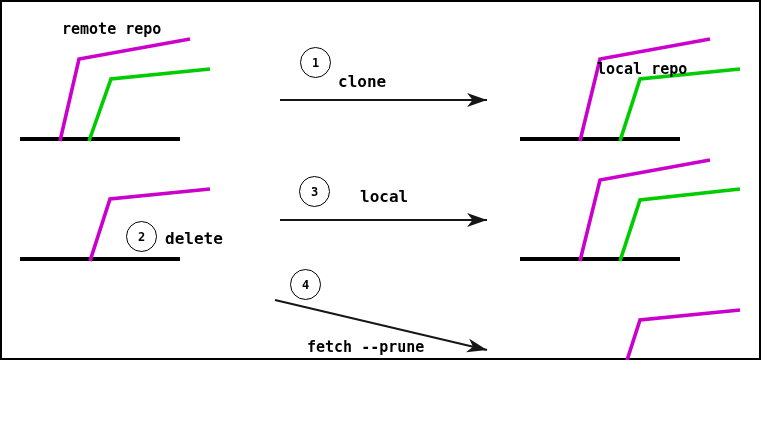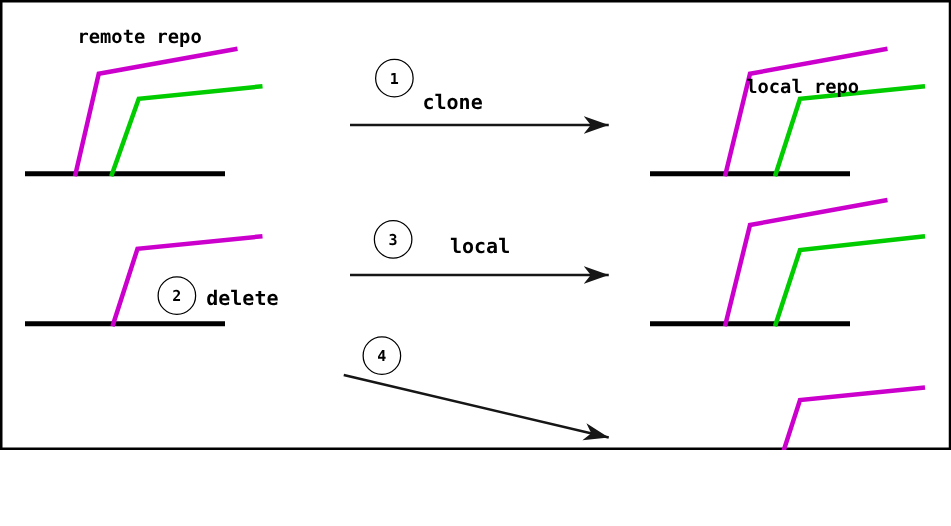--- a/index.html
+++ b/index.html
@@ -105,14 +105,15 @@
   <div class="step-label lbl-12" style="left:165px;top:233px;">delete</div>
 
   <div class="step-circle" style="left:299px;top:176px;">
     <span>3</span>
   </div>
   <div class="step-label lbl-16" style="left:360px;top:189px;">local</div>
 
   <div class="step-circle" style="left:290px;top:269px;">
     <span>4</span>
   </div>
+  <div class="step-label lbl-15" style="left:307px;top:340px;">fetch --prune</div>
 
 </div>
 
 </body></html>

